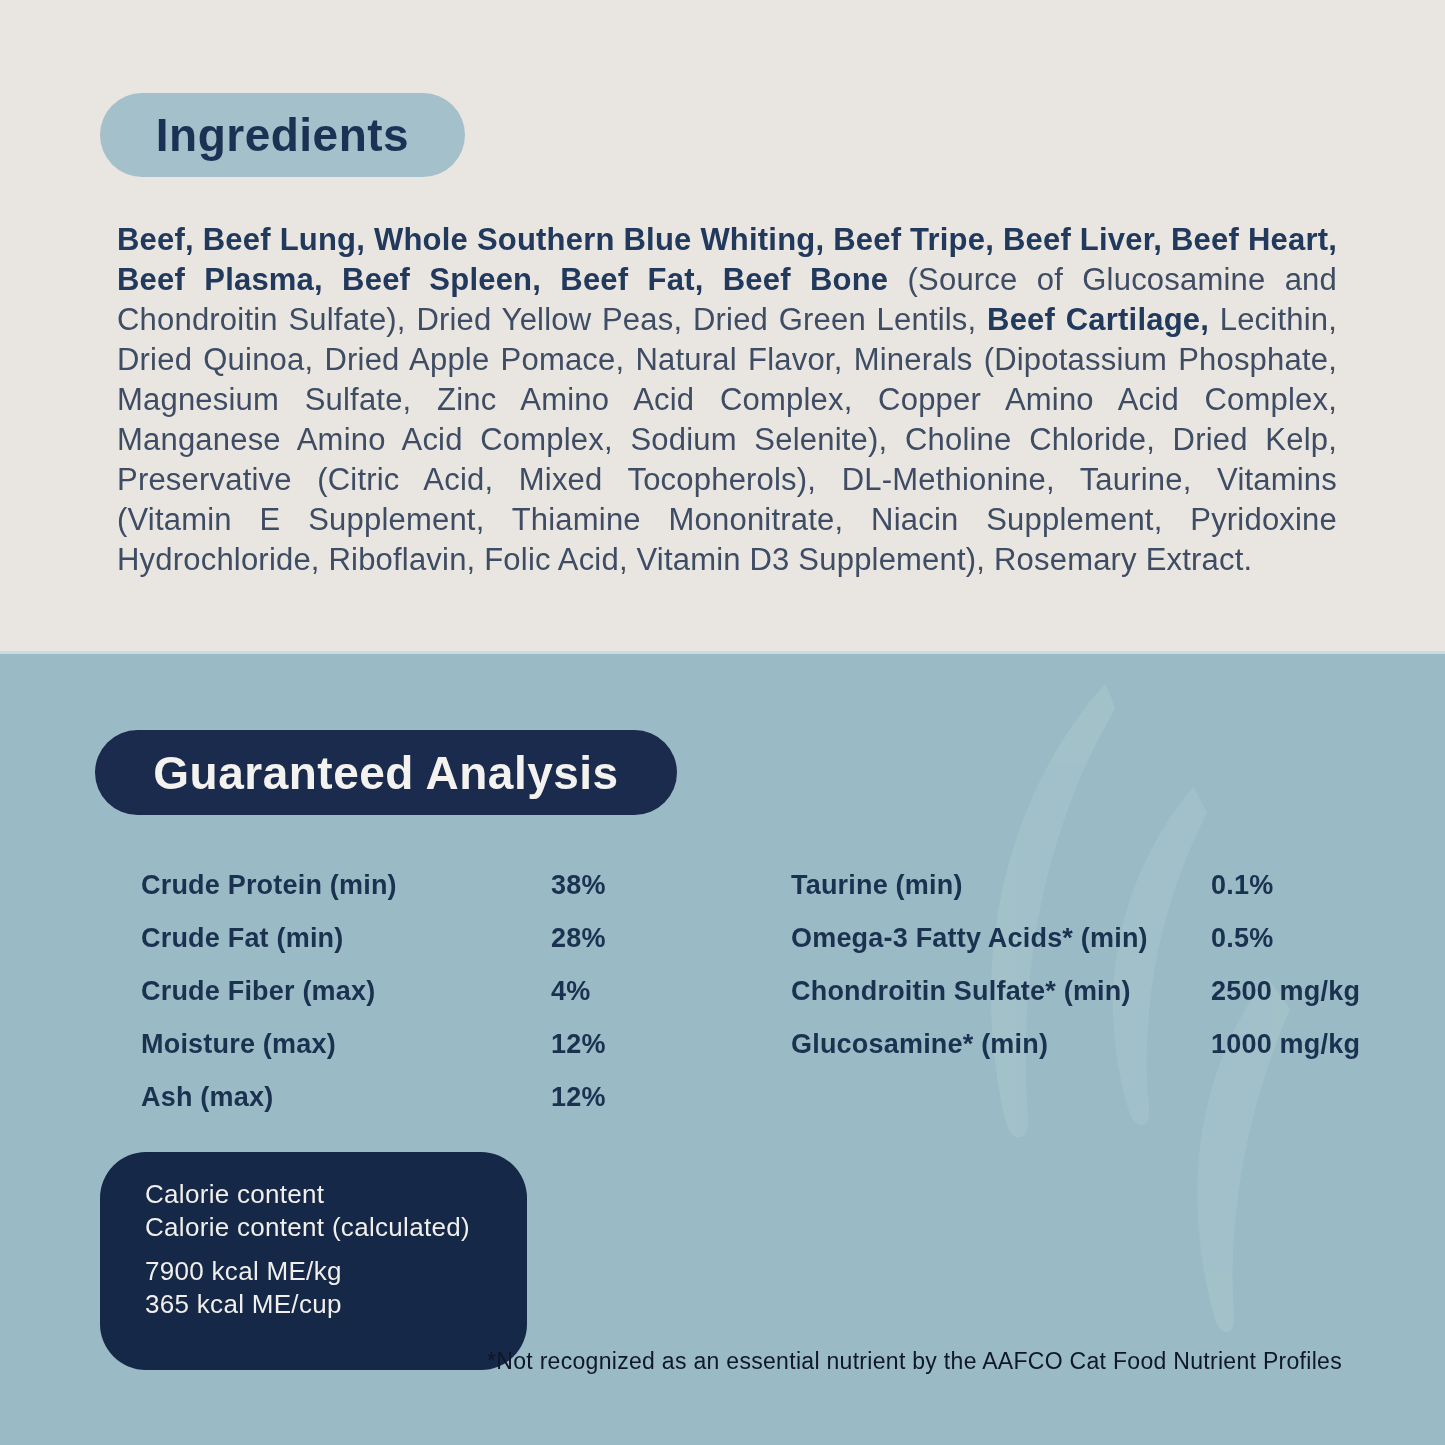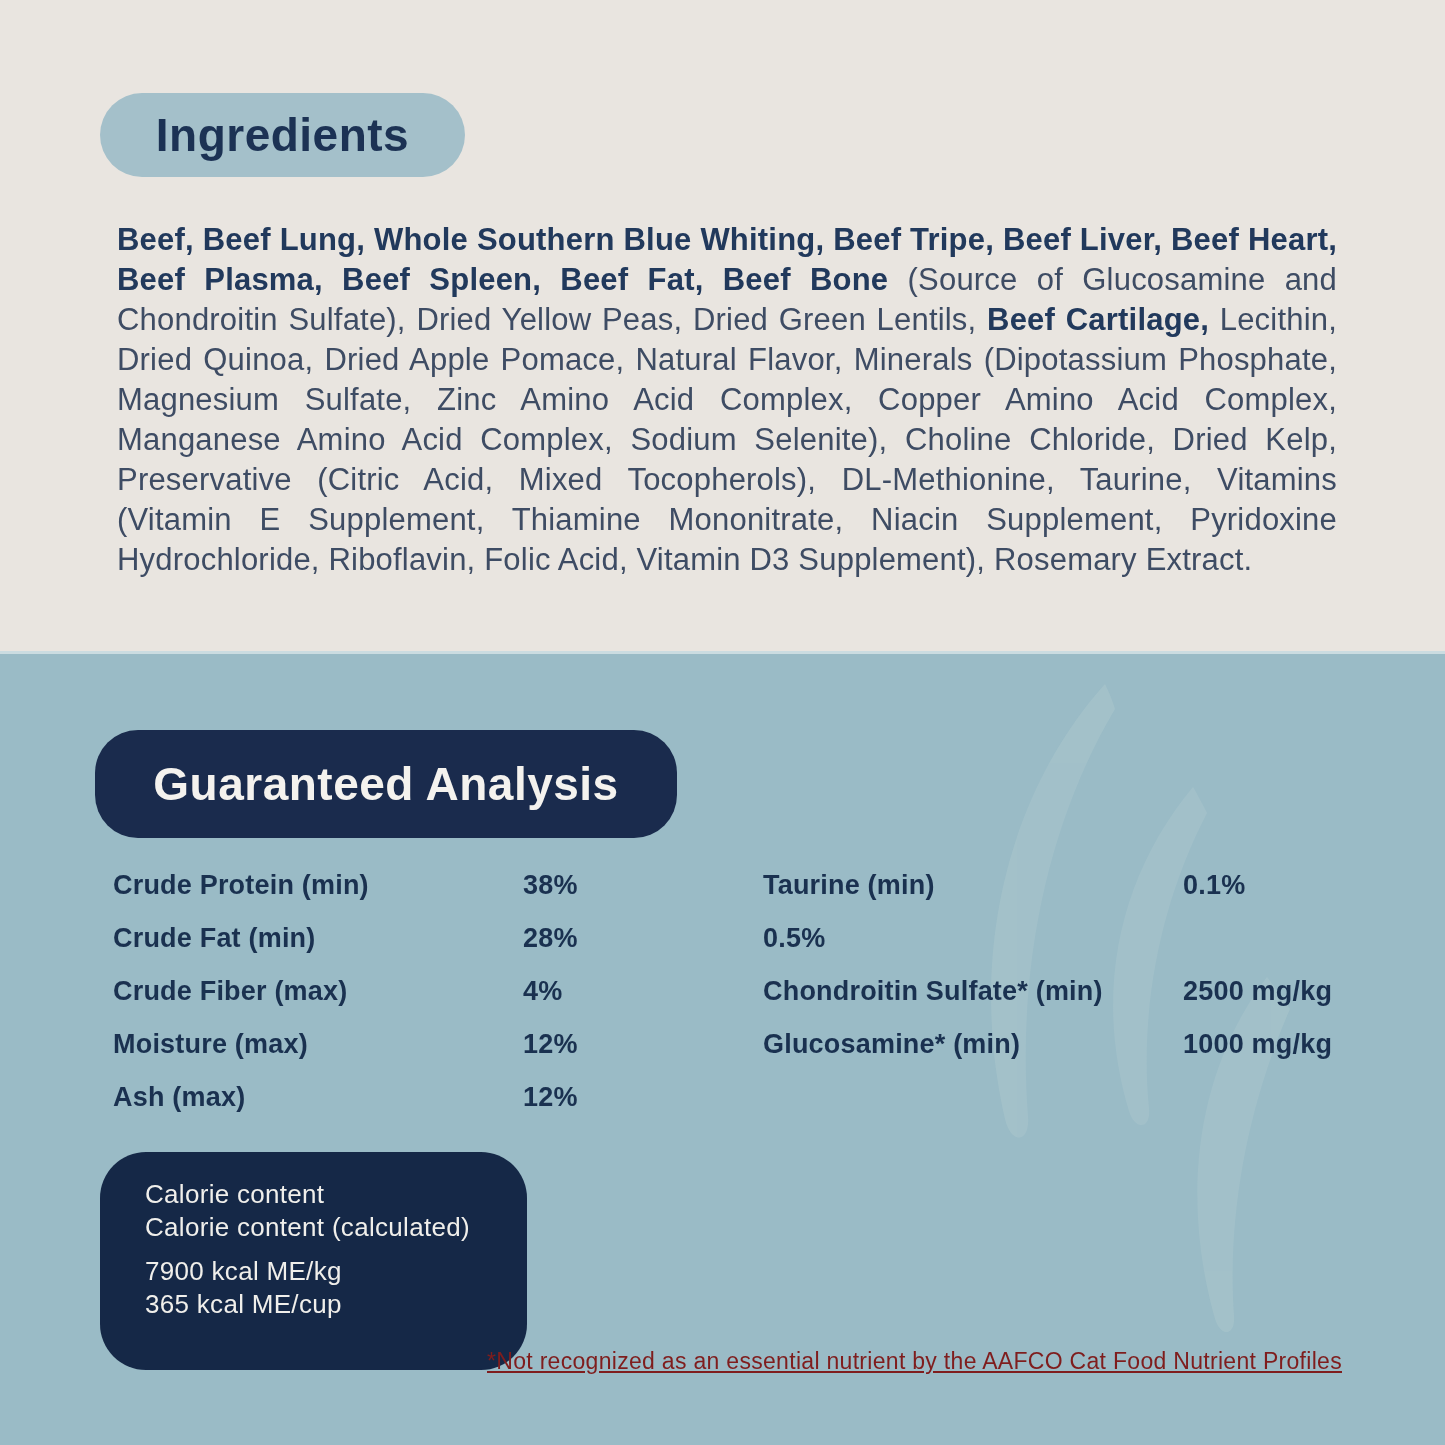--- a/index.html
+++ b/index.html
@@ -65,21 +65,21 @@
     opacity: 0.75;
   }
   .watermark {
     position: absolute;
     left: 935px; top: 28px;
     width: 420px; height: 660px;
   }
   .pill-dark {
     position: absolute;
     left: 95px; top: 79px;
-    width: 582px; height: 108px;
+    width: 582px; height: 85px;
     background: #1a2b4d;
     border-radius: 43px;
     color: #f4f2ee;
     font-size: 46px;
   }
   .ga-col {
     position: absolute;
     top: 219px;
   }
   .ga-col-left  { left: 113px; width: 620px; }
@@ -87,20 +87,21 @@
   .ga-row {
     display: flex;
     align-items: baseline;
     height: 29px;
     margin-bottom: 24px;
     font-size: 27px;
     font-weight: 700;
     color: #1a3150;
     letter-spacing: 0.2px;
     white-space: nowrap;
+    margin-left: 28px;
   }
   .ga-col-left  .ga-label { width: 410px; }
   .ga-col-right .ga-label { width: 420px; }
   .ga-value { flex: 0 0 auto; }
   .calorie-box {
     position: absolute;
     left: 100px; top: 501px;
     width: 427px; height: 218px;
     background: #152847;
     border-radius: 46px;
@@ -109,23 +110,22 @@
     font-size: 26px;
     letter-spacing: 0.3px;
   }
   .calorie-line { line-height: 33px; white-space: nowrap; }
   .calorie-group-bottom { margin-top: 11px; }
   .footnote {
     position: absolute;
     top: 697px; right: 103px;
     font-size: 23px;
     letter-spacing: 0.3px;
-    color: #7f1d1d;
+    color: #0f172a;
     white-space: nowrap;
-    text-decoration: underline;
   }
 </style>
 </head>
 <body>
 
 <div class="page">
 
   <section class="top-section">
     <div class="pill pill-light">
       <span>Ingredients</span>
@@ -170,20 +170,21 @@
         <span class="ga-value">12%</span>
       </div>
     </div>
 
     <div class="ga-col ga-col-right">
       <div class="ga-row">
         <span class="ga-label">Taurine (min)</span>
         <span class="ga-value">0.1%</span>
       </div>
       <div class="ga-row">
+        <span class="ga-label">Omega-3 Fatty Acids* (min)</span>
         <span class="ga-value">0.5%</span>
       </div>
       <div class="ga-row">
         <span class="ga-label">Chondroitin Sulfate* (min)</span>
         <span class="ga-value">2500 mg/kg</span>
       </div>
       <div class="ga-row">
         <span class="ga-label">Glucosamine* (min)</span>
         <span class="ga-value">1000 mg/kg</span>
       </div>

